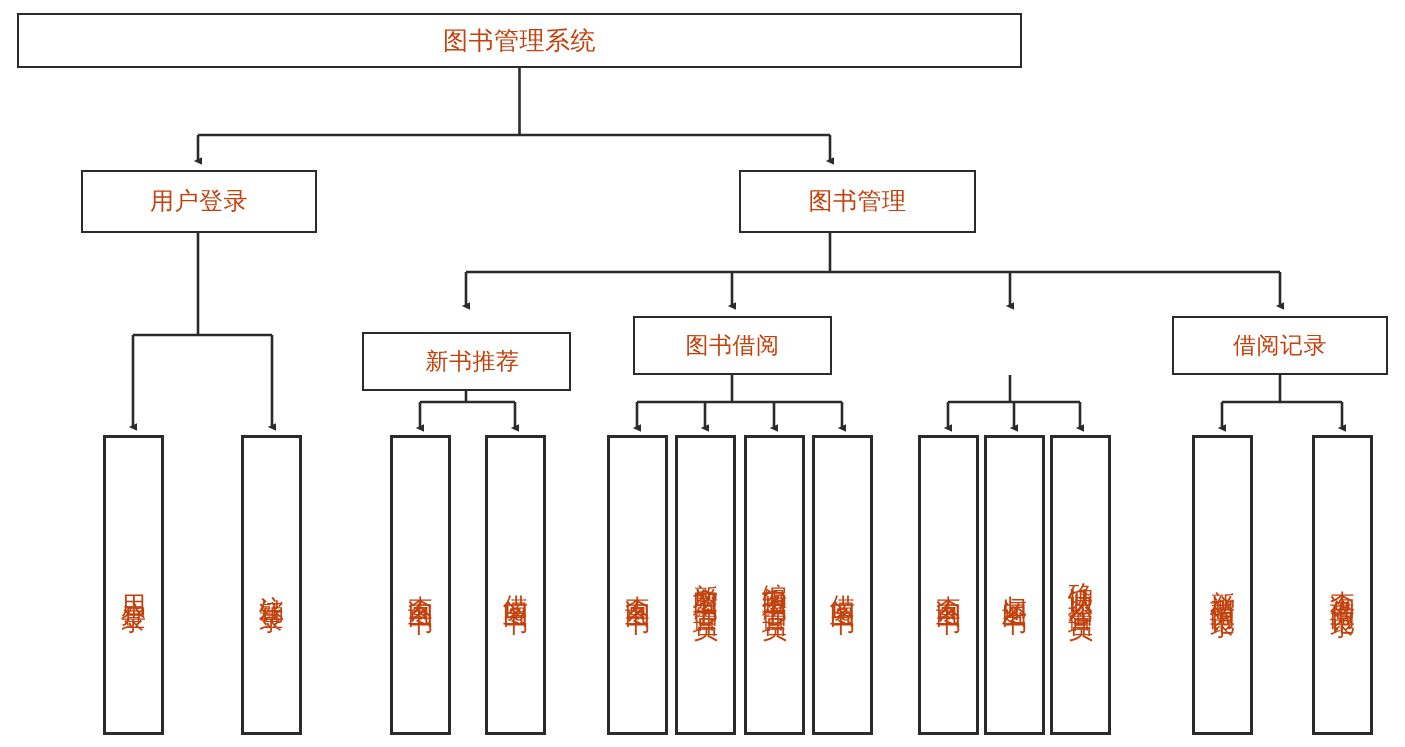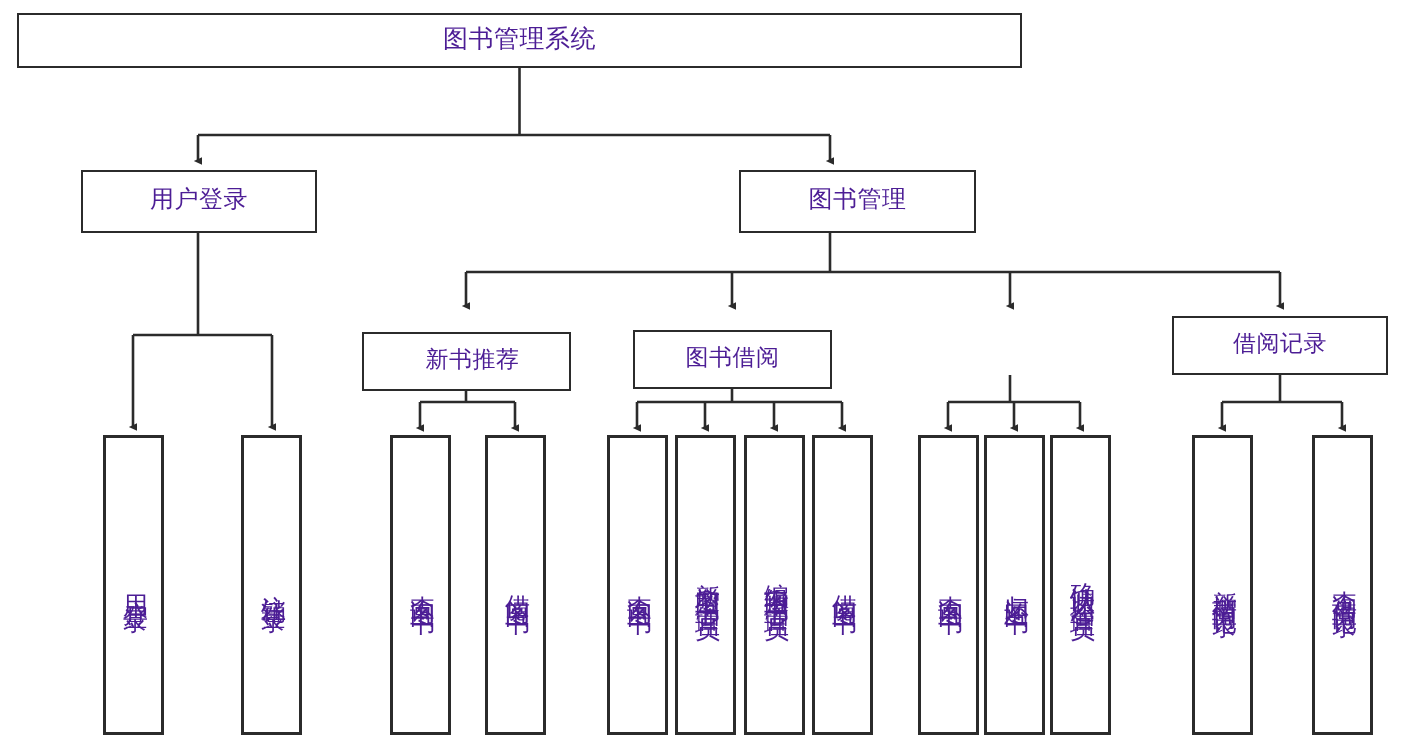--- a/index.html
+++ b/index.html
@@ -29,26 +29,25 @@
     position: absolute;
     box-sizing: border-box;
     background: #ffffff;
     border: 2px solid #2b2b2b;
     display: flex;
     align-items: center;
     justify-content: center;
     overflow: hidden;
   }
   .node .label {
-    color: #4c1d95;
+    color: #c2410c;
     line-height: 1.18;
     text-align: center;
     white-space: nowrap;
     letter-spacing: 0.5px;
-    font-family: Liberation Mono, monospace;
   }
   .node-root .label { font-size: 25px; }
   .node-l2 .label { font-size: 24px; }
   .node-l3 .label { font-size: 23px; }
   .node-leaf {
     border-width: 3px;
   }
   .node-leaf .label {
     writing-mode: vertical-rl;
     text-orientation: upright;
@@ -127,21 +126,21 @@
   <div class="node node-l2" style="left:81px; top:170px; width:236px; height:63px;">
     <span class="label">用户登录</span>
   </div>
   <div class="node node-l2" style="left:711px; top:170px; width:237px; height:63px;margin-left:28px;">
     <span class="label">图书管理</span>
   </div>
 
   <div class="node node-l3" style="left:362px; top:332px; width:209px; height:59px;padding-left:12px;">
     <span class="label">新书推荐</span>
   </div>
-  <div class="node node-l3" style="left:633px; top:316px; width:199px; height:59px;margin-top:14px;">
+  <div class="node node-l3" style="left:633px; top:316px; width:199px; height:59px;">
     <span class="label">图书借阅</span>
   </div>
   <div class="node node-l3" style="left:1172px; top:316px; width:216px; height:59px;">
     <span class="label">借阅记录</span>
   </div>
 
   <div class="node node-leaf" style="left:103px; top:435px; width:61px; height:300px;">
     <span class="label">用户登录</span>
   </div>
   <div class="node node-leaf" style="left:241px; top:435px; width:61px; height:300px;">

